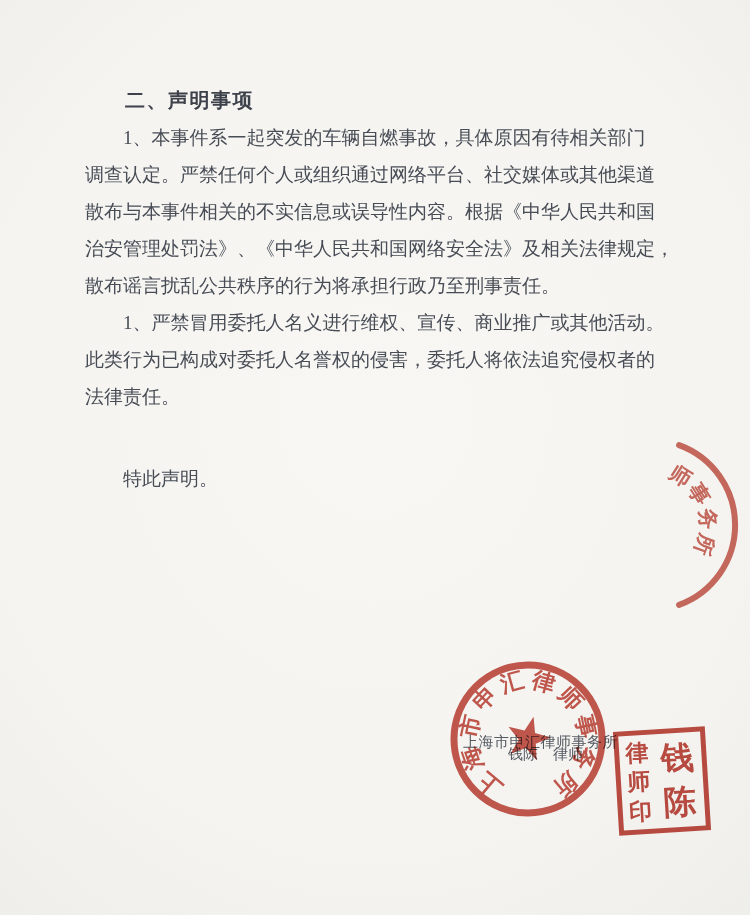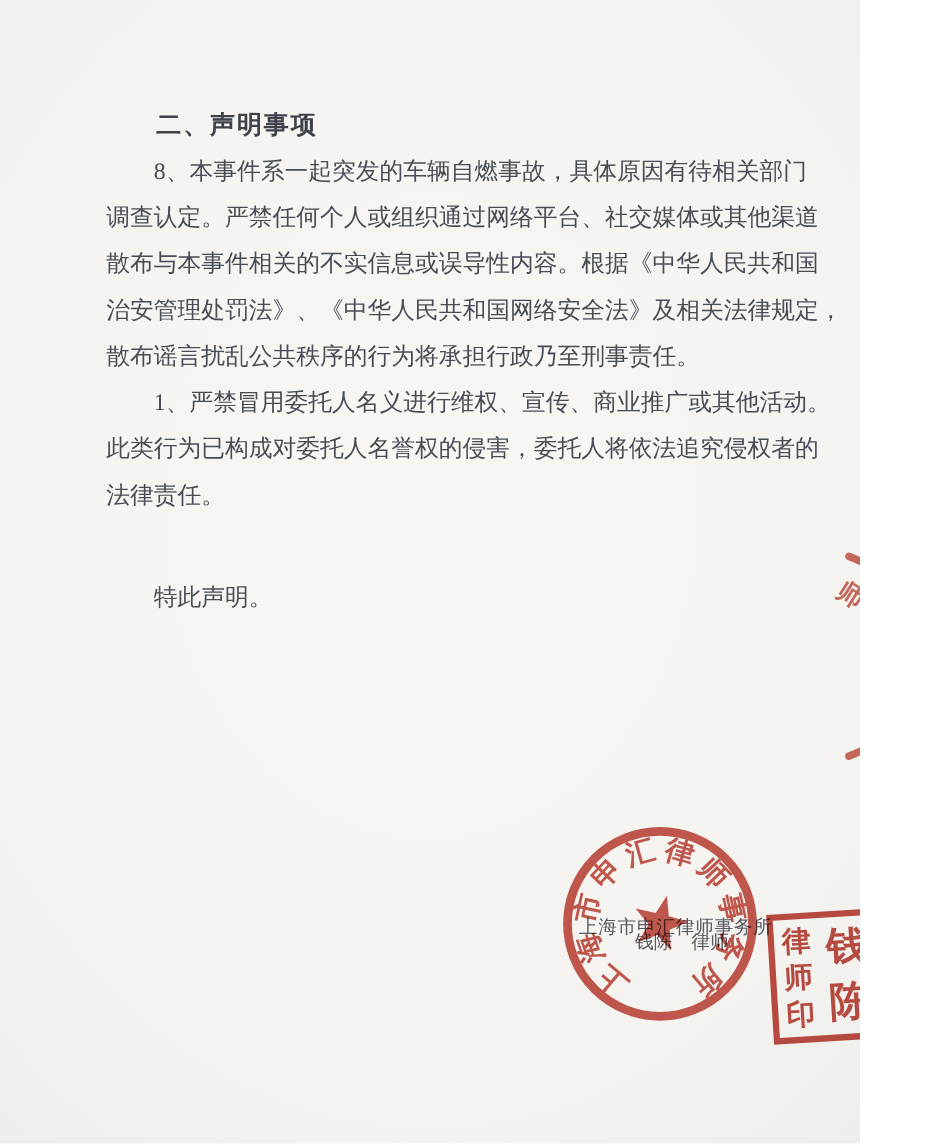--- a/index.html
+++ b/index.html
@@ -1,21 +1,21 @@
 <!DOCTYPE html>
 <html><head>
 <meta charset="utf-8">
 <style>
   html,body{margin:0;padding:0;}
   body{
     width:750px;height:915px;overflow:hidden;
     font-family:"Liberation Serif","DejaVu Serif",serif;
   }
   #page{
-    position:relative;width:688px;height:915px;overflow:hidden;
+    position:relative;width:750px;height:915px;overflow:hidden;
     background:radial-gradient(115% 105% at 50% 45%,
       #f8f7f4 0%, #f4f3f0 48%, #ebebe8 80%, #dededb 100%);
     text-decoration:underline;
   }
   
   #doc-text{
     position:absolute;left:85px;top:82px;width:602px;
     color:#474c55;font-size:19px;line-height:37px;
   }
   .section-title{
@@ -51,21 +51,21 @@
   #sq-left{width:42%;font-size:23px;}
   #sq-right{width:58%;font-size:33px;}
 </style>
 </head>
 <body>
 
 <div id="page">
 
   <div id="doc-text">
     <div class="section-title">二、声明事项</div>
-    <p class="para">8、本事件系一起突发的车辆自燃事故，具体原因有待相关部门
+    <p class="para">1、本事件系一起突发的车辆自燃事故，具体原因有待相关部门
 调查认定。严禁任何个人或组织通过网络平台、社交媒体或其他渠道
 散布与本事件相关的不实信息或误导性内容。根据《中华人民共和国
 治安管理处罚法》、《中华人民共和国网络安全法》及相关法律规定，
 散布谣言扰乱公共秩序的行为将承担行政乃至刑事责任。</p>
     <p class="para">1、严禁冒用委托人名义进行维权、宣传、商业推广或其他活动。
 此类行为已构成对委托人名誉权的侵害，委托人将依法追究侵权者的
 法律责任。</p>
     <div class="closing">特此声明。</div>
   </div>
 

